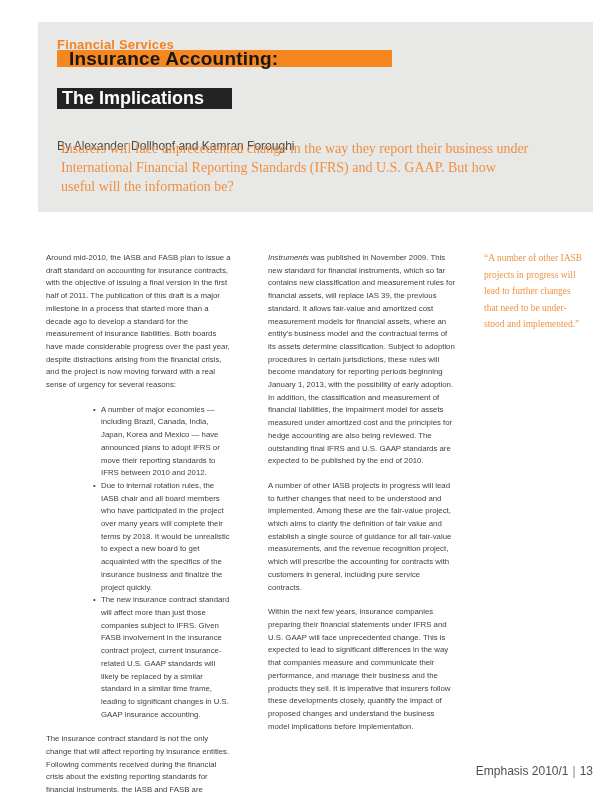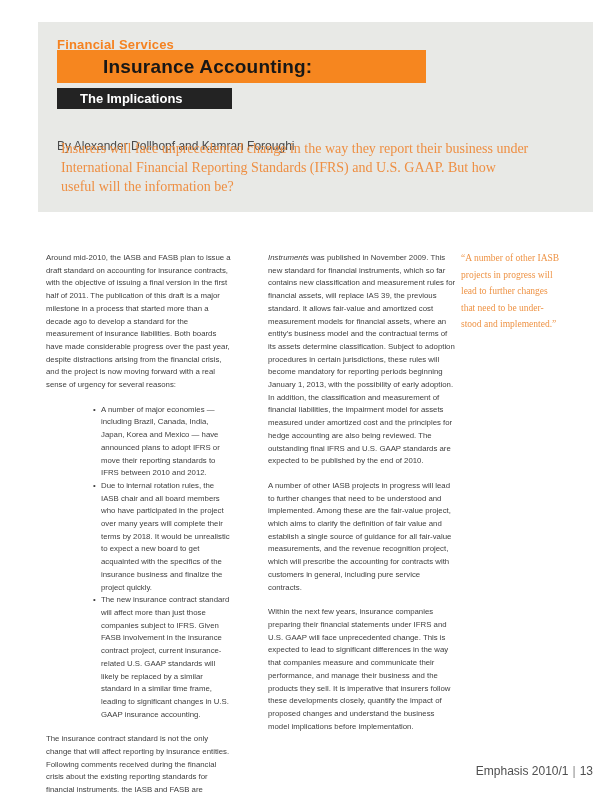--- a/index.html
+++ b/index.html
@@ -33,48 +33,47 @@
     font-size: 13px;
     font-weight: bold;
     color: #f58220;
     letter-spacing: 0.2px;
   }
   .title-bar {
     position: absolute;
     left: 19px;          
     top: 28px;           
     width: 335px;
-    height: 33px;
+    height: 17px;
     background: #f6861f;
     display: flex;
     align-items: center;
-    padding-left: 34px;
   }
   .title-bar span {
     font-size: 19px;
     font-weight: bold;
     color: #171717;
     padding-left: 12px;
     letter-spacing: 0.2px;
   }
   .subtitle-bar {
     position: absolute;
     left: 19px;          
     top: 66px;           
     width: 175px;
     height: 21px;
     background: #232323;
     display: flex;
     align-items: center;
   }
   .subtitle-bar span {
-    font-size: 13px;
+    font-size: 18px;
     font-weight: bold;
     color: #ffffff;
-    padding-left: 23px;
+    padding-left: 5px;
   }
   .byline {
     position: absolute;
     left: 19px;          
     top: 91px;           
     font-size: 12px;
     color: #4a4a4a;
     margin-top: 26px;
   }
   .lede {
@@ -111,21 +110,21 @@
   .col li::before {
     content: "\2022";
     position: absolute;
     left: 0;
     top: 0;
   }
   .col i { font-style: italic; }
   
   .pull-quote {
     position: absolute;
-    left: 461px;
+    left: 484px;
     top: 250px;
     width: 112px;
     font-family: "Liberation Serif", serif;
     font-size: 9.5px;
     line-height: 16.5px;
     color: #ee9345;
     white-space: pre-line;
   }
   
   .footer {

